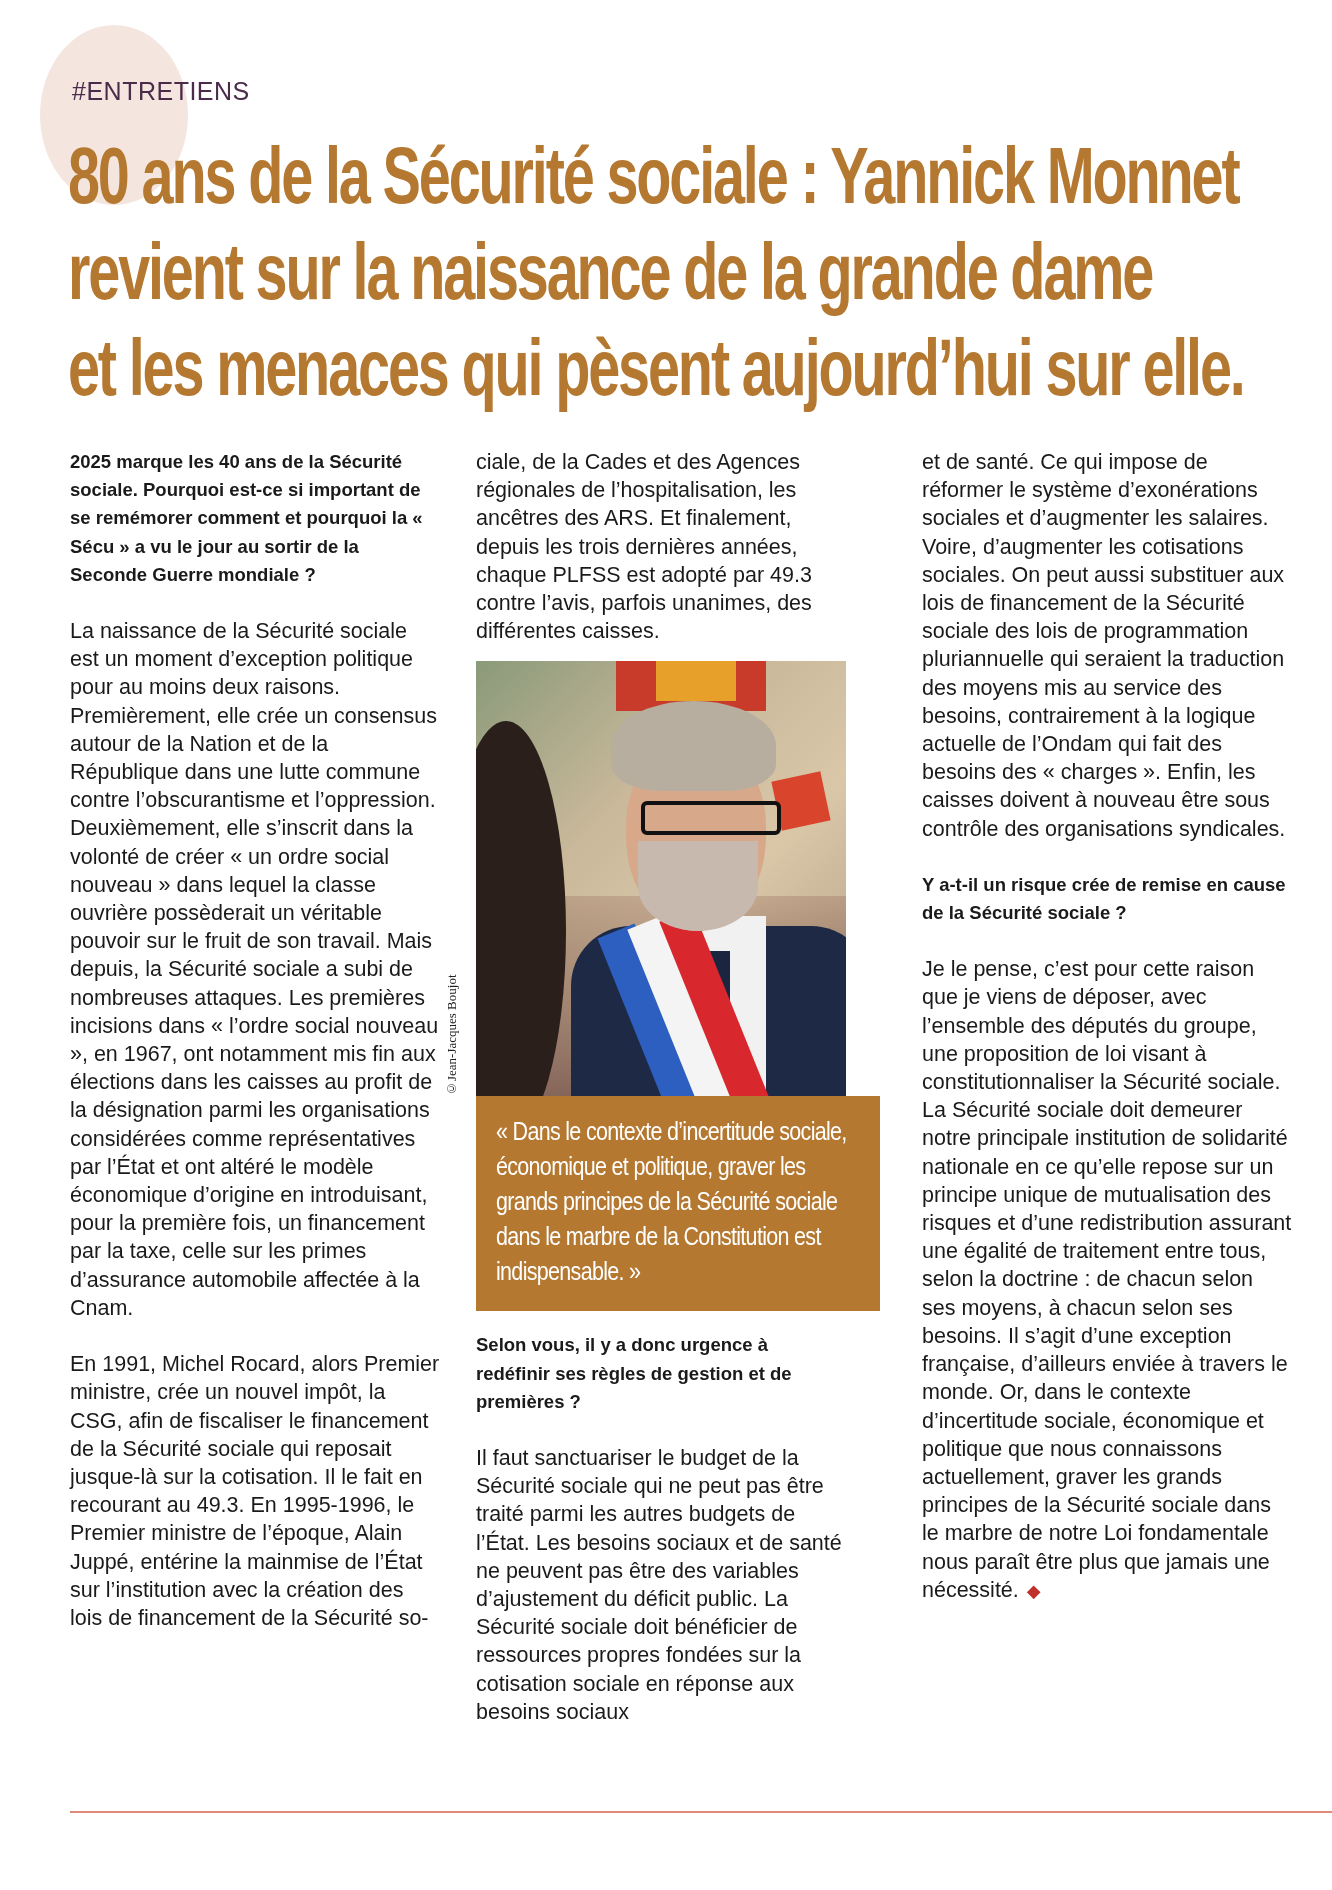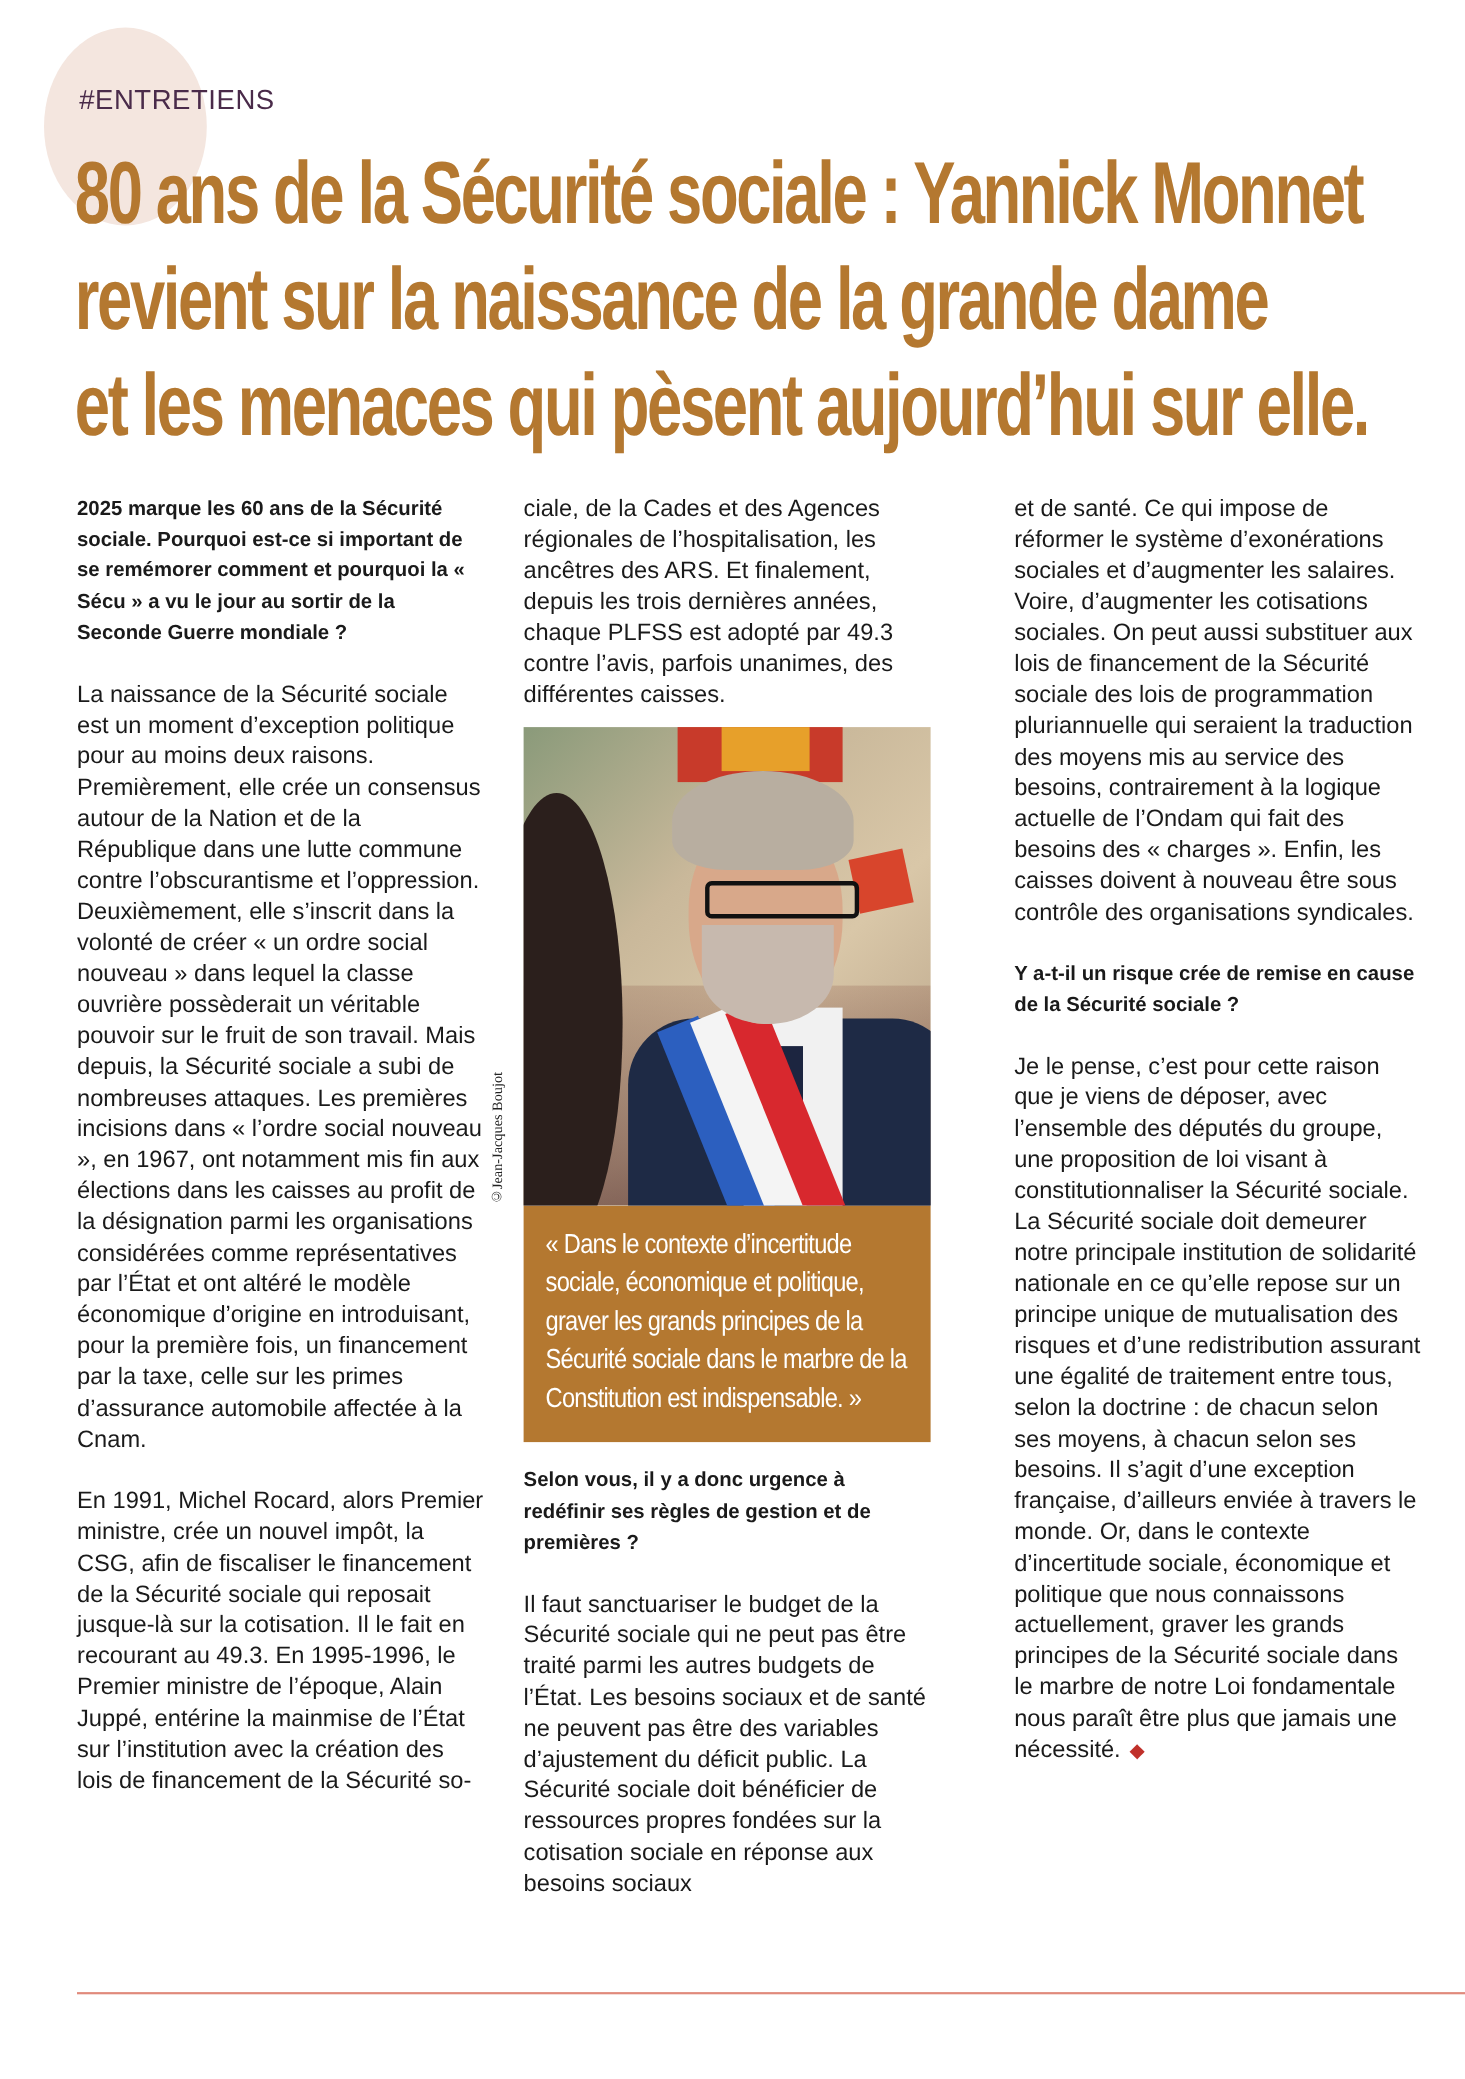--- a/index.html
+++ b/index.html
@@ -29,40 +29,40 @@
   .photo .tie { position: absolute; left: 228px; top: 290px; width: 26px; height: 150px; background: #1c2540; }
   .photo .sash-b { position: absolute; left: 120px; top: 270px; width: 40px; height: 220px; background: #2c5fbf; transform: rotate(-22deg); transform-origin: top; }
   .photo .sash-w { position: absolute; left: 150px; top: 262px; width: 36px; height: 230px; background: #f4f4f4; transform: rotate(-22deg); transform-origin: top; }
   .photo .sash-r { position: absolute; left: 182px; top: 254px; width: 36px; height: 240px; background: #d8282e; transform: rotate(-22deg); transform-origin: top; }
   .photo .face { position: absolute; left: 150px; top: 80px; width: 140px; height: 190px; border-radius: 45% 45% 50% 50%; background: #d8a88a; }
   .photo .hair { position: absolute; left: 135px; top: 40px; width: 165px; height: 90px; border-radius: 50% 50% 30% 30%; background: #b8aea0; }
   .photo .beard { position: absolute; left: 162px; top: 180px; width: 120px; height: 90px; border-radius: 0 0 50% 50%; background: #c7b9ae; }
   .photo .glasses { position: absolute; left: 165px; top: 140px; width: 140px; height: 34px; border: 4px solid #111; border-radius: 6px; box-sizing: border-box; }
   .credit { position: absolute; left: -38px; top: 0; height: 435px; writing-mode: vertical-rl; transform: rotate(180deg); font-family: "Liberation Serif", serif; font-size: 13px; color: #222; text-align: left; }
 
-  .quote-box { width: 370px; box-sizing: border-box; background: #b47830; color: #ffffff; padding: 18px 18px 22px 20px; font-family: "Liberation Sans", sans-serif; font-size: 25px; line-height: 35px; letter-spacing: -0.8px; margin-bottom: 20px; }
+  .quote-box { width: 404px; box-sizing: border-box; background: #b47830; color: #ffffff; padding: 18px 18px 22px 20px; font-family: "Liberation Sans", sans-serif; font-size: 25px; line-height: 35px; letter-spacing: -0.8px; margin-bottom: 20px; }
   .quote-inner { transform: scaleX(0.86); transform-origin: left; width: 116%; }
 
   .end-mark { color: #c0302a; font-size: 18px; margin-left: 8px; }
   .rule { position: absolute; left: 70px; right: 0; top: 1811px; height: 2px; background: #e08a7c; }
 </style>
 </head>
 <body>
 
 <div class="deco-circle"></div>
 <div class="tag">#ENTRETIENS</div>
 
 <h1 class="title">
   <span>80 ans de la Sécurité sociale : Yannick Monnet</span>
   <span>revient sur la naissance de la grande dame</span>
   <span>et les menaces qui pèsent aujourd’hui sur elle.</span>
 </h1>
 
 <div class="col col1">
-  <p class="q">2025 marque les 60 ans de la Sécurité sociale. Pourquoi est-ce si important de se remémorer comment et pourquoi la « Sécu » a vu le jour au sortir de la Seconde Guerre mondiale ?</p>
+  <p class="q">2025 marque les 40 ans de la Sécurité sociale. Pourquoi est-ce si important de se remémorer comment et pourquoi la « Sécu » a vu le jour au sortir de la Seconde Guerre mondiale ?</p>
   <p>La naissance de la Sécurité sociale est un moment d’exception politique pour au moins deux raisons. Premièrement, elle crée un consensus autour de la Nation et de la République dans une lutte commune contre l’obscurantisme et l’oppression. Deuxièmement, elle s’inscrit dans la volonté de créer « un ordre social nouveau » dans lequel la classe ouvrière possèderait un véritable pouvoir sur le fruit de son travail. Mais depuis, la Sécurité sociale a subi de nombreuses attaques. Les premières incisions dans « l’ordre social nouveau », en 1967, ont notamment mis fin aux élections dans les caisses au profit de la désignation parmi les organisations considérées comme représentatives par l’État et ont altéré le modèle économique d’origine en introduisant, pour la première fois, un financement par la taxe, celle sur les primes d’assurance automobile affectée à la Cnam.</p>
   <p>En 1991, Michel Rocard, alors Premier ministre, crée un nouvel impôt, la CSG, afin de fiscaliser le financement de la Sécurité sociale qui reposait jusque-là sur la cotisation. Il le fait en recourant au 49.3. En 1995-1996, le Premier ministre de l’époque, Alain Juppé, entérine la mainmise de l’État sur l’institution avec la création des lois de financement de la Sécurité so-</p>
 </div>
 
 <div class="col col2">
   <p style="margin-bottom:16px;">ciale, de la Cades et des Agences régionales de l’hospitalisation, les ancêtres des ARS. Et finalement, depuis les trois dernières années, chaque PLFSS est adopté par 49.3 contre l’avis, parfois unanimes, des différentes caisses.</p>
   <div class="photo" title="Yannick Monnet portant l'écharpe tricolore lors d'une manifestation">
     <div class="banner"></div>
     <div class="banner2"></div>
     <div class="flag"></div>

